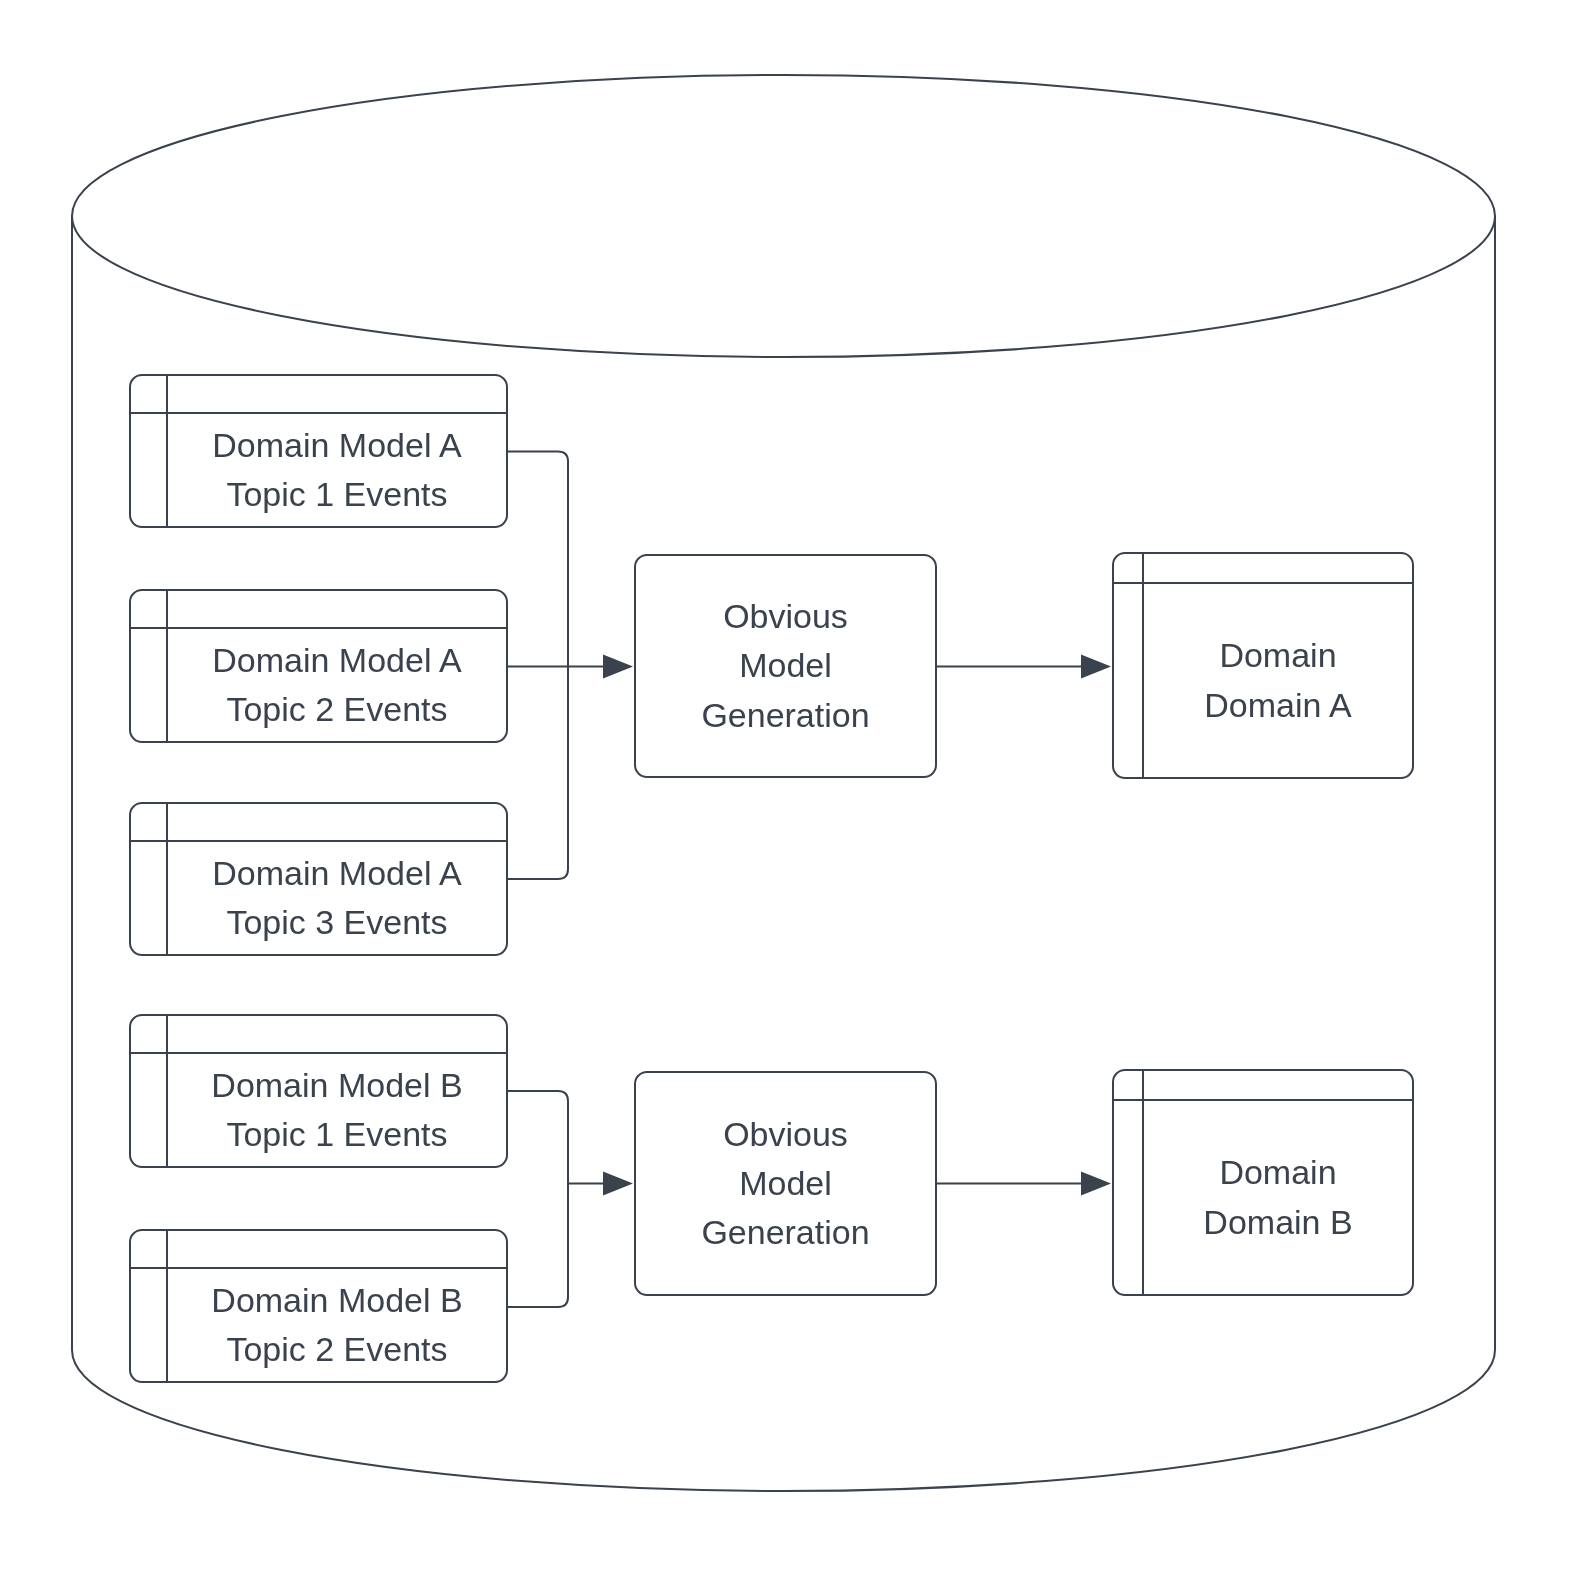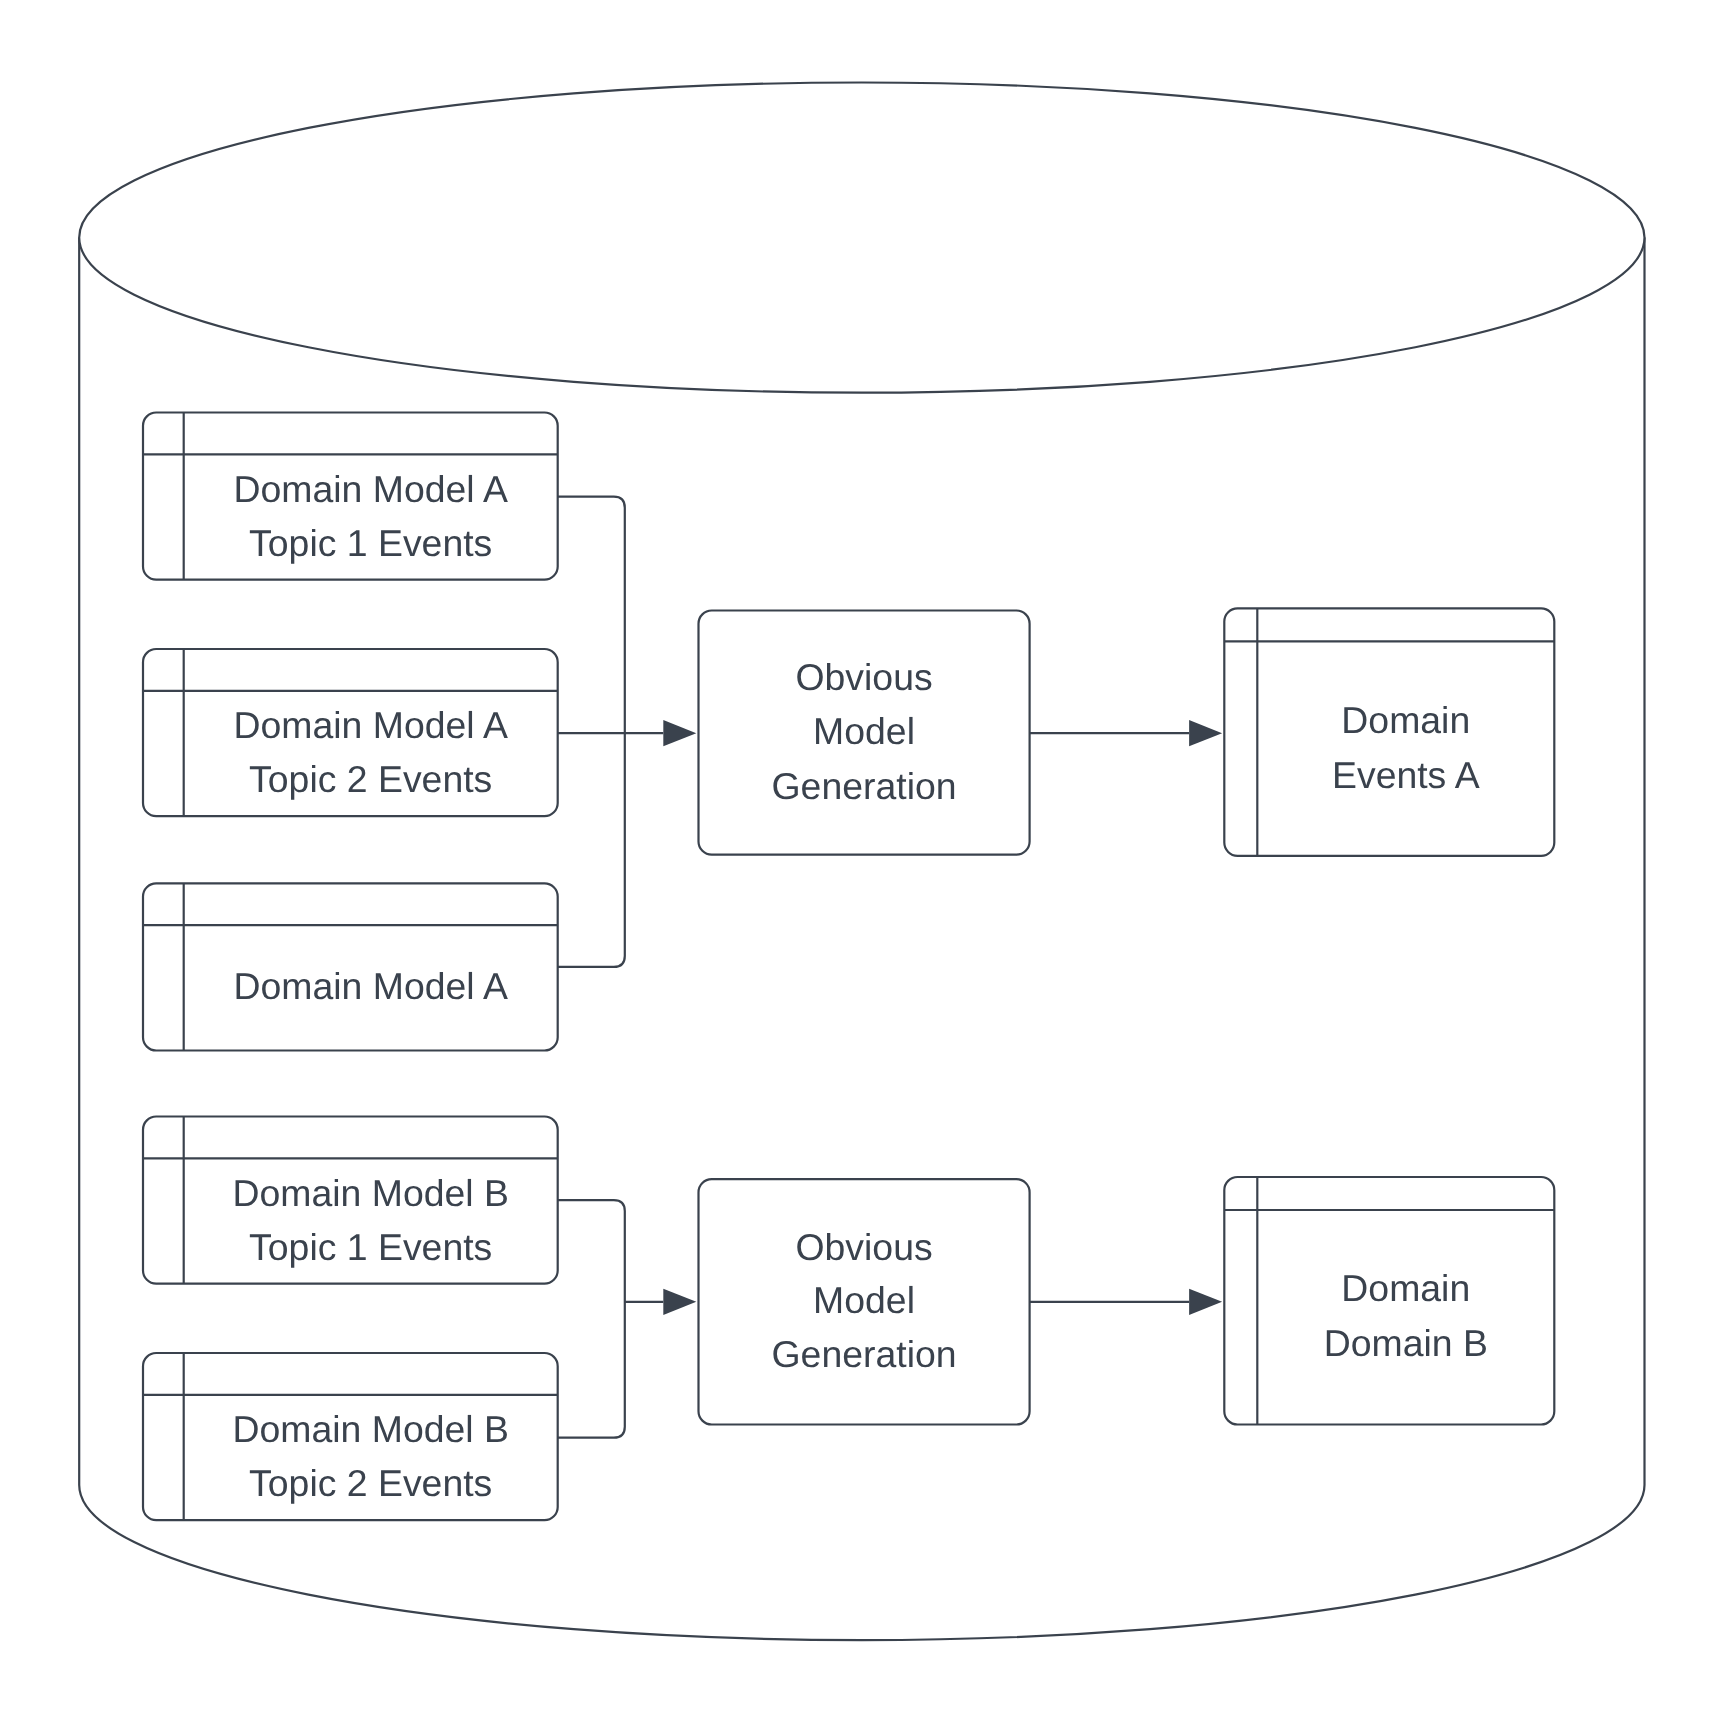--- a/index.html
+++ b/index.html
@@ -99,20 +99,21 @@
   <div class="label" style="left:167px; top:413px; width:340px; height:114px;">
     <div>Domain Model A</div>
     <div>Topic 1 Events</div>
   </div>
   <div class="label" style="left:167px; top:628px; width:340px; height:114px;">
     <div>Domain Model A</div>
     <div>Topic 2 Events</div>
   </div>
   <div class="label" style="left:167px; top:841px; width:340px; height:114px;">
     <div>Domain Model A</div>
+    <div>Topic 3 Events</div>
   </div>
   <div class="label" style="left:167px; top:1053px; width:340px; height:114px;">
     <div>Domain Model B</div>
     <div>Topic 1 Events</div>
   </div>
   <div class="label" style="left:167px; top:1268px; width:340px; height:114px;">
     <div>Domain Model B</div>
     <div>Topic 2 Events</div>
   </div>
 
@@ -122,21 +123,21 @@
     <div>Generation</div>
   </div>
   <div class="label" style="left:635px; top:1072px; width:301px; height:223px;">
     <div>Obvious</div>
     <div>Model</div>
     <div>Generation</div>
   </div>
 
   <div class="label" style="left:1143px; top:583px; width:270px; height:195px;">
     <div>Domain</div>
-    <div>Events A</div>
+    <div>Domain A</div>
   </div>
   <div class="label" style="left:1143px; top:1100px; width:270px; height:195px;">
     <div>Domain</div>
     <div>Domain B</div>
   </div>
 
 
 </div>
 
 </body></html>

